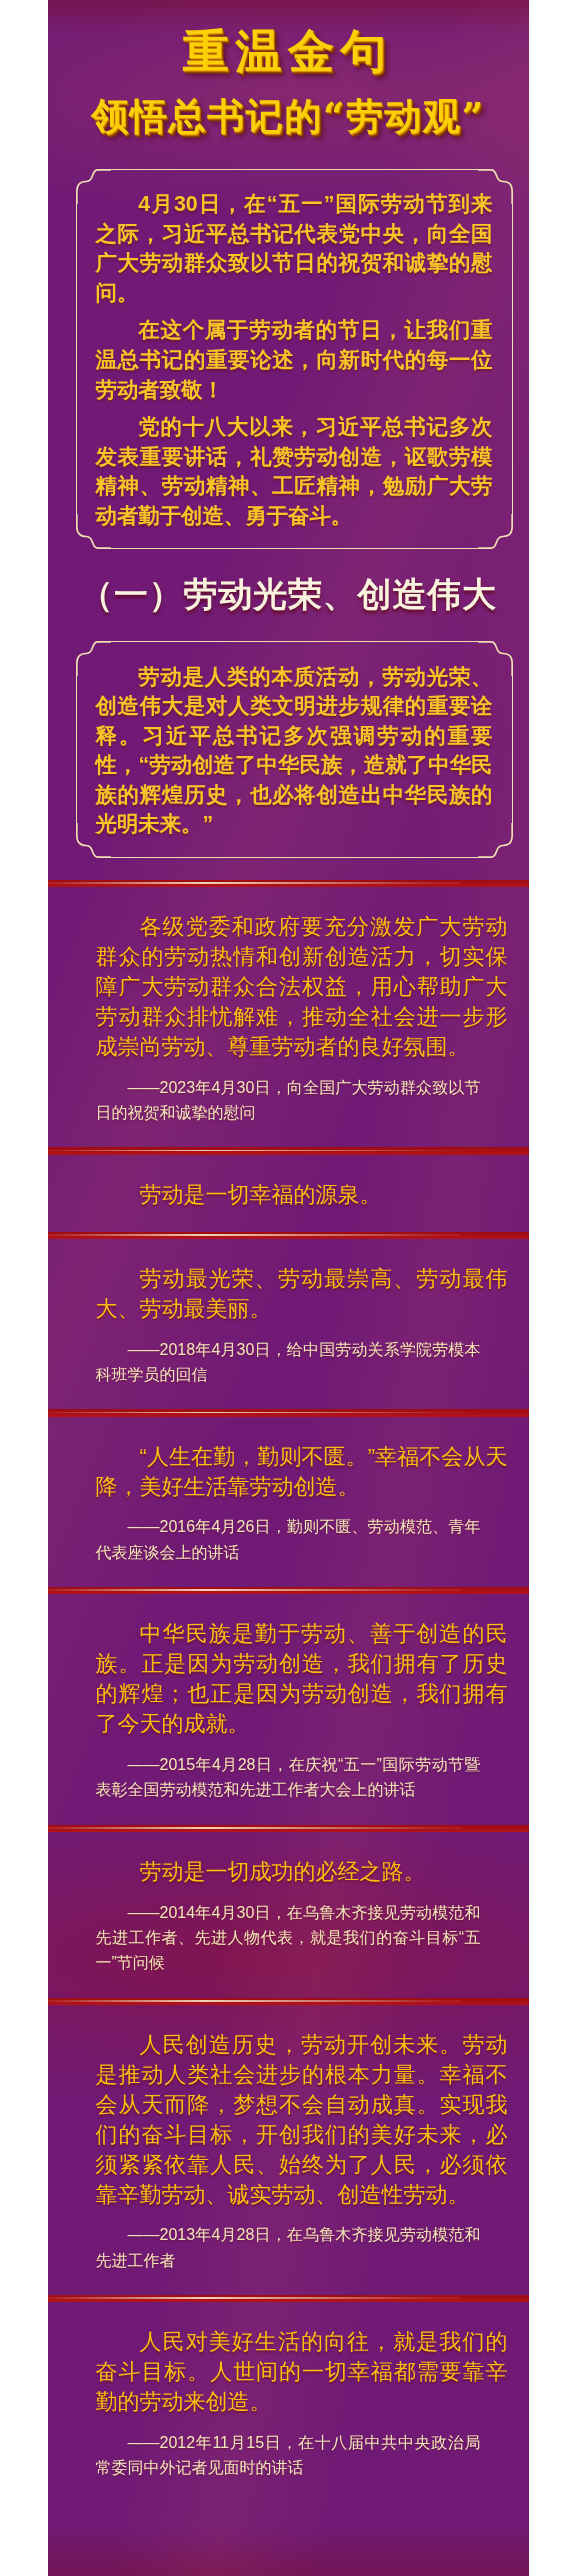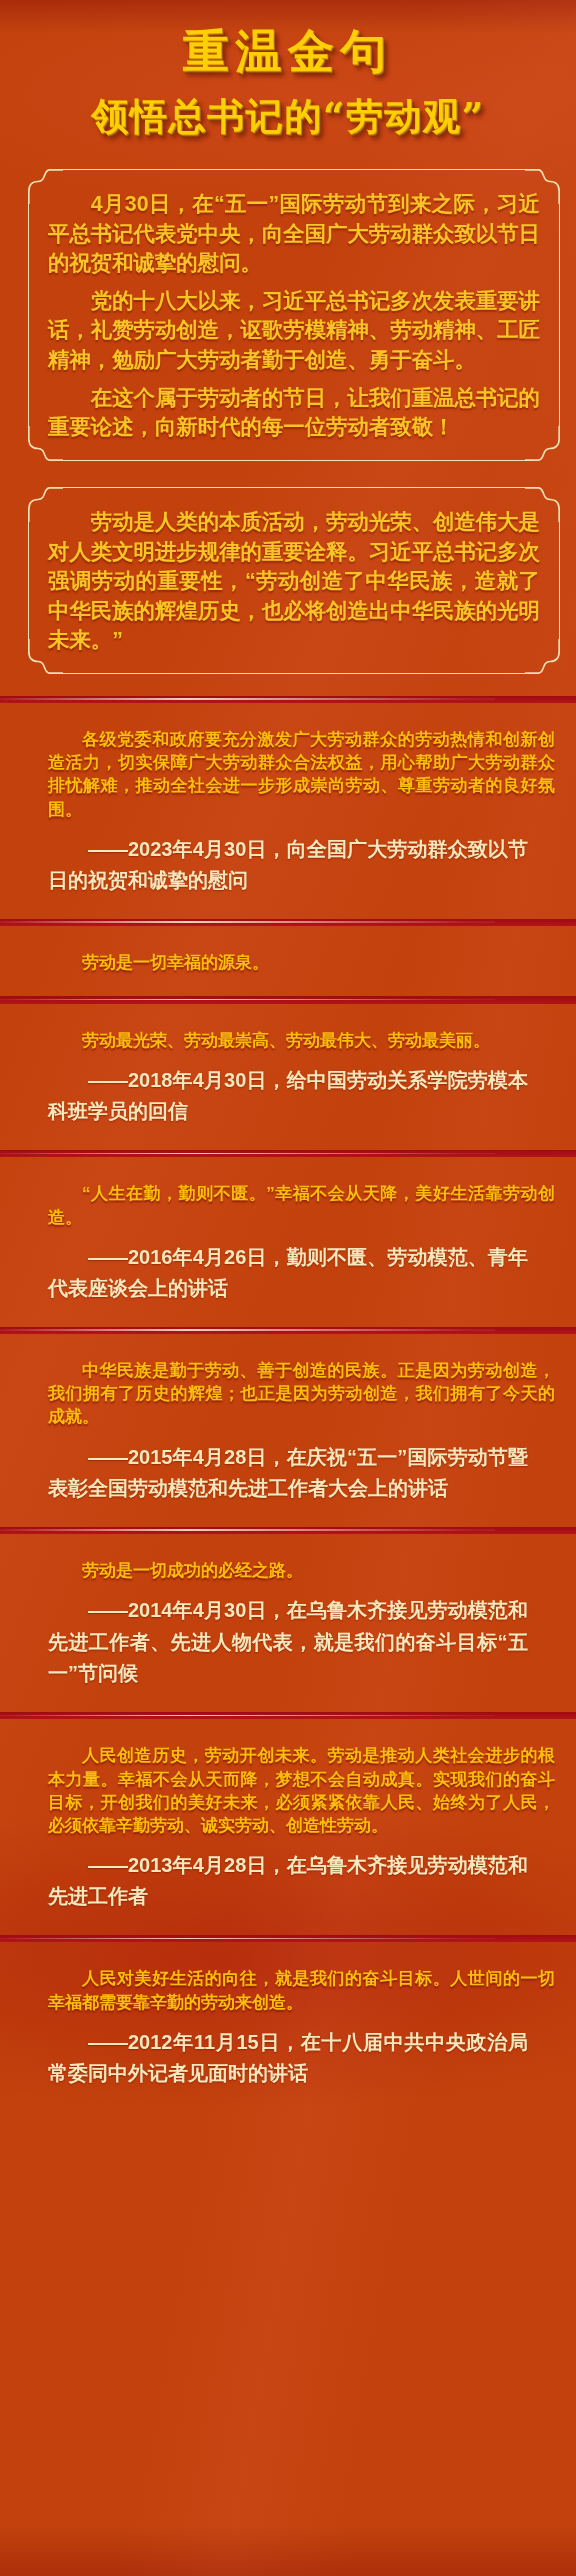--- a/index.html
+++ b/index.html
@@ -1,22 +1,22 @@
 <!DOCTYPE html>
 <html style="font-size:13px"><head>
 <meta charset="utf-8">
 <style>
   html,body{margin:0;padding:0;}
   body{font-family:"Liberation Sans",sans-serif;}
   .page{
     position:relative;
-    width:576px;height:2576px;
+    width:481px;height:2576px;
     margin:0 auto;
     overflow:hidden;
-    background:#c2410c;
+    background:#701a75;
   }
   
   .page::before{
     content:"";position:absolute;inset:0;pointer-events:none;
     background:
       radial-gradient(ellipse 675px 189px at 55% 95px, rgba(255,110,80,.16), transparent 65%),
       linear-gradient(112deg, transparent 26%, rgba(255,120,95,.10) 36%, transparent 50%),
       linear-gradient(100deg, transparent 55%, rgba(255,120,95,.08) 66%, transparent 78%),
       radial-gradient(ellipse 741px 214px at 40% 1959px, rgba(160,10,12,.35), transparent 70%),
       linear-gradient(180deg, rgba(120,5,8,.35) 0, transparent 33px),
@@ -93,31 +93,31 @@
     background:linear-gradient(180deg,#9d0c11,#b3141a);
   }
   .divider::after{
     content:"";position:absolute;left:0;top:2.5px;height:1.6px;width:86%;
     background:linear-gradient(90deg, rgba(255,238,205,.06), rgba(255,243,214,.85) 38%, rgba(255,240,210,.07) 95%);
   }
 
   
   .quote{
     margin:25px 21px 0 48px;
-    font-size:17px;line-height:1.36;
-    font-weight:bold;
+    font-size:22px;line-height:1.36;
+    font-weight:normal;
     text-align:justify;
     text-indent:2em;
     color:#fcbe0d;
     text-shadow:0 1.6px 1.6px rgba(110,10,0,.55);
   }
   .src{
     margin:13px 48px 0 48px;
-    font-size:20px;line-height:1.58;
-    font-weight:bold;
+    font-size:16px;line-height:1.58;
+    font-weight:normal;
     text-align:justify;
     text-indent:2em;
     color:#f6e8bd;
     text-shadow:0 0.8px 1.6px rgba(100,10,0,.45);
   }
 </style>
 </head>
 <body>
 
 <div class="page">
@@ -147,24 +147,25 @@
           <svg viewBox="0 0 42 42">
             <path d="M42 1 H26 C18 1 22 15 12 15 C4 15 1 19 1 27 V42" fill="none" stroke="#f0e0b4" stroke-width="2"></path>
           </svg>
         </span>
       <span class="corner corner-br">
           <svg viewBox="0 0 42 42">
             <path d="M42 1 H26 C18 1 22 15 12 15 C4 15 1 19 1 27 V42" fill="none" stroke="#f0e0b4" stroke-width="2"></path>
           </svg>
         </span>
       <p>4月30日，在“五一”国际劳动节到来之际，习近平总书记代表党中央，向全国广大劳动群众致以节日的祝贺和诚挚的慰问。</p>
+      <p>在这个属于劳动者的节日，让我们重温总书记的重要论述，向新时代的每一位劳动者致敬！</p>
       <p>党的十八大以来，习近平总书记多次发表重要讲话，礼赞劳动创造，讴歌劳模精神、劳动精神、工匠精神，勉励广大劳动者勤于创造、勇于奋斗。</p>
-      <p>在这个属于劳动者的节日，让我们重温总书记的重要论述，向新时代的每一位劳动者致敬！</p>
     </div>
 
+    <div class="section-heading">（一）劳动光荣、创造伟大</div>
 
     <div class="frame" style="margin-top:26px;">
       <i class="edge edge-top"></i>
       <i class="edge edge-bottom"></i>
       <i class="edge edge-left"></i>
       <i class="edge edge-right"></i>
       <span class="corner corner-tl">
           <svg viewBox="0 0 42 42">
             <path d="M42 1 H26 C18 1 22 15 12 15 C4 15 1 19 1 27 V42" fill="none" stroke="#f0e0b4" stroke-width="2"></path>
           </svg>

